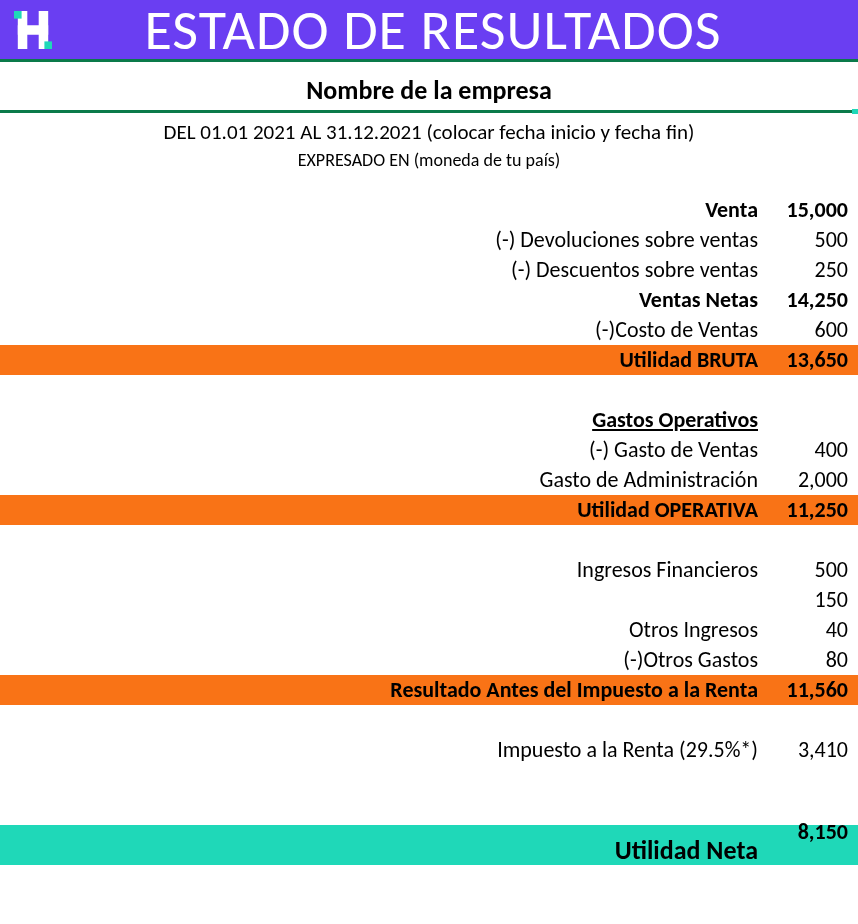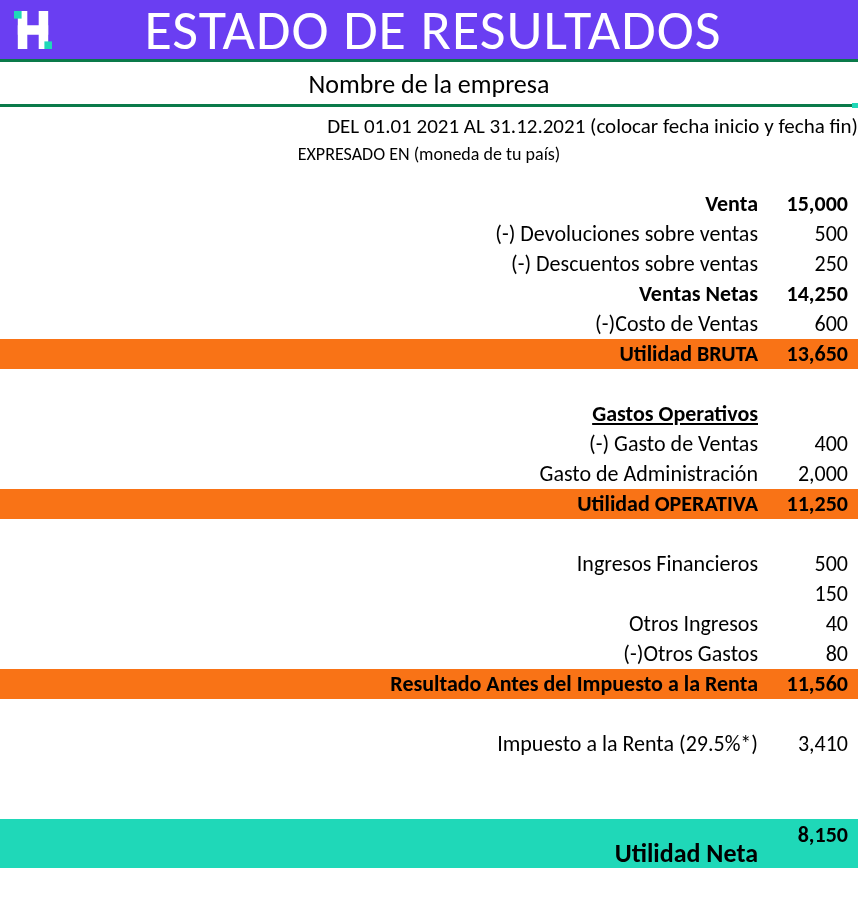--- a/index.html
+++ b/index.html
@@ -33,36 +33,36 @@
     flex: 1;
     text-align: center;
     font-size: 56px;
     font-weight: 400;
     letter-spacing: 1px;
     padding-right: 50px;
   }
   .company {
     text-align: center;
     font-size: 26px;
-    font-weight: 400;
-    padding: 6px 0 4px;
+    font-weight: 700;
+    padding: 12px 0 4px;
     border-bottom: 3px solid #0a7a4a;
     position: relative;
   }
   .company::after {
     content: "";
     position: absolute;
     right: 0;
     bottom: -4px;
     width: 6px;
     height: 5px;
     background: #1fd8b8;
   }
   .meta {
-    text-align: right;
+    text-align: center;
     font-size: 21px;
     padding: 6px 0 2px;
   }
   .meta2 {
     text-align: center;
     font-size: 18px;
     padding: 2px 0 24px;
   }
   .rows { width: 100%; }
   .row {
@@ -74,21 +74,21 @@
     line-height: 30px;
   }
   .row .label { white-space: pre; }
   .row .value { text-align: right; min-width: 90px; }
   .bold { font-weight: 700; }
   .spacer { height: 30px; }
   .hl-gray { background: #f97316; font-weight: 700; }
   .hl-teal { background: #1fd8b8; font-weight: 700; }
   .ul { text-decoration: underline; }
   .net-value { font-size: 22px; font-weight: 700; align-self: flex-end; padding-bottom: 18px; }
-  .net-row { align-items: flex-end; height: 49px; }
+  .net-row { align-items: flex-end; height: 40px; }
   .net-label { font-size: 26px; }
 </style>
 </head>
 <body>
 
 <div class="header">
   <div class="logo">
     <svg class="logo-shape" viewBox="0 0 40 40">
       <rect x="4" y="0" width="10" height="40" fill="#fff"></rect>
       <rect x="26" y="0" width="10" height="40" fill="#fff"></rect>

